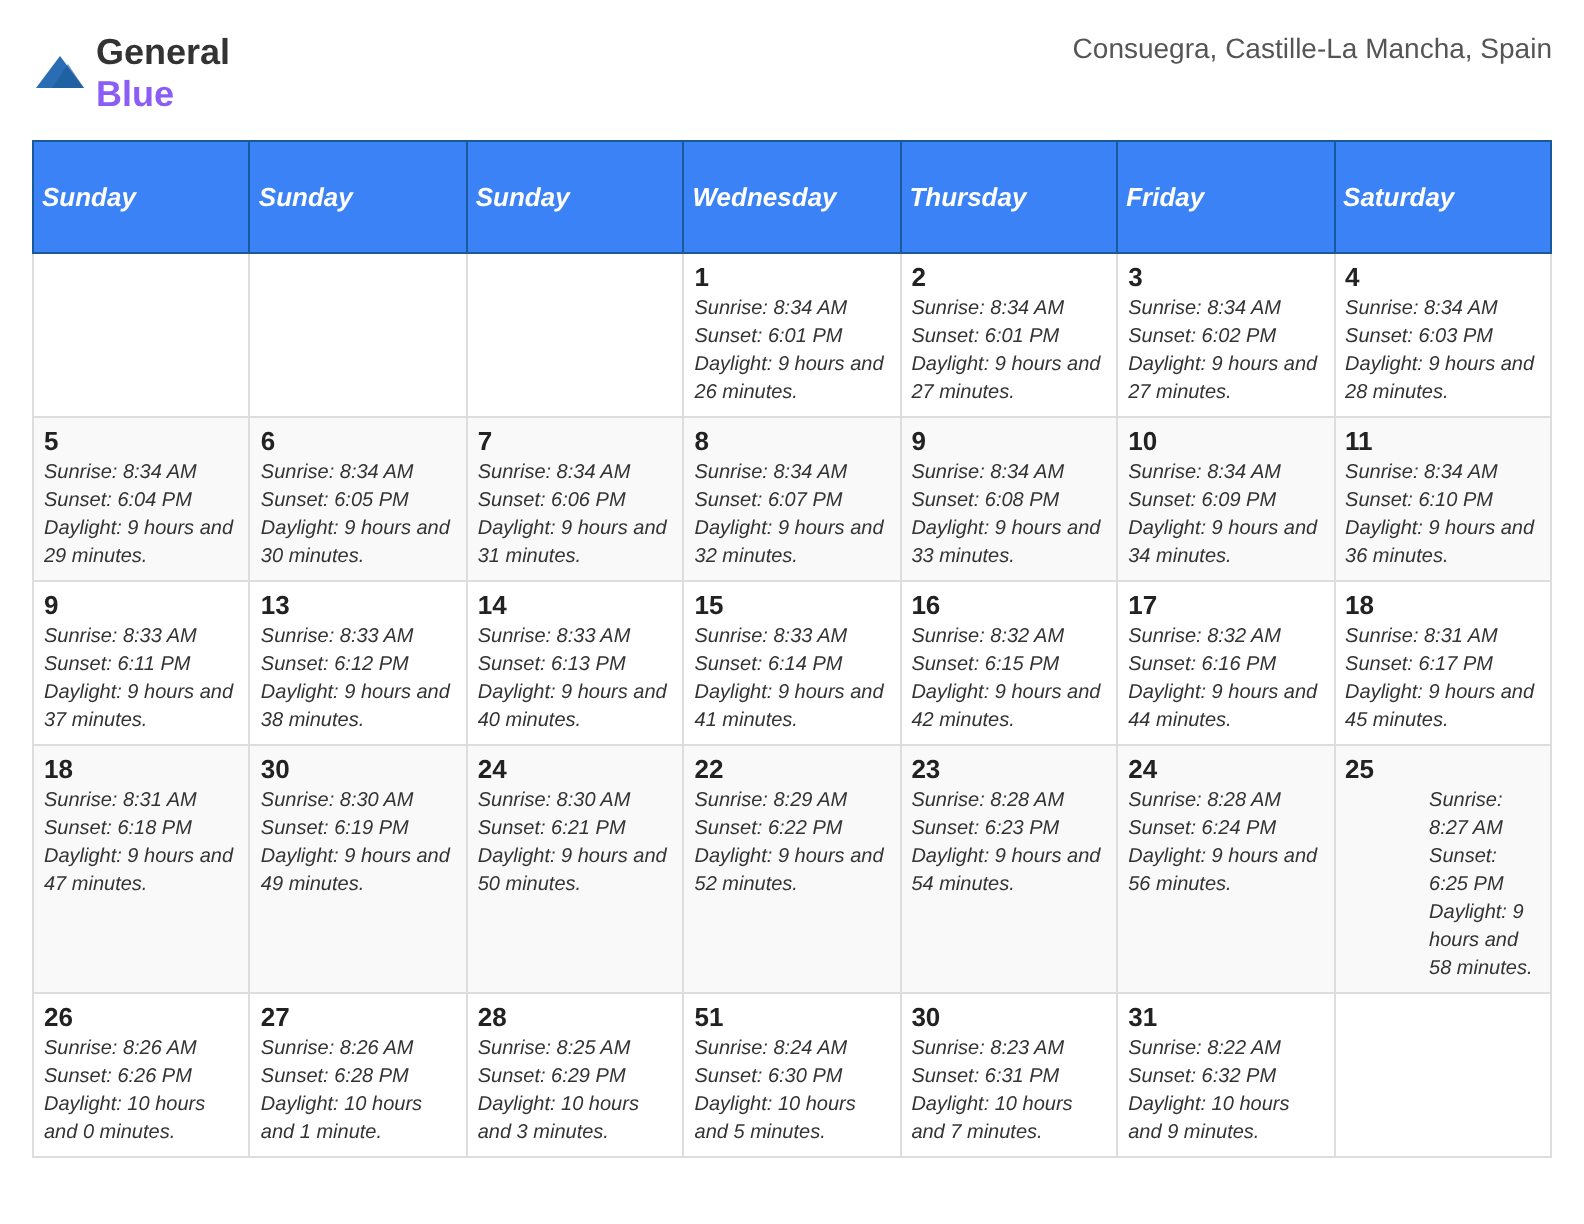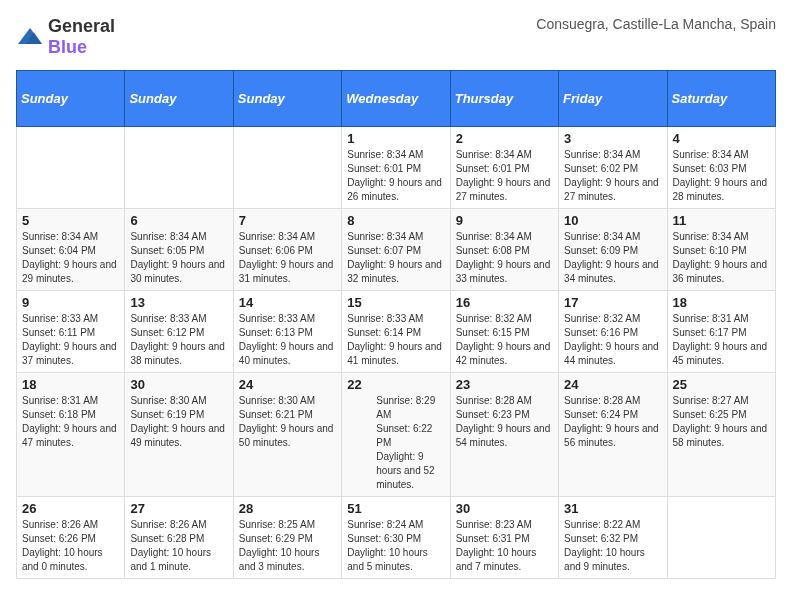--- a/index.html
+++ b/index.html
@@ -67,20 +67,21 @@
     .day-number {
       font-size: 13px;
       font-weight: bold;
       color: #222;
       margin-bottom: 2px;
     }
     .day-info {
       font-size: 10px;
       color: #333;
       line-height: 1.4;
+      font-style: italic;
     }
     .empty-cell {
       background: #fff !important;
     }
   </style>
 </head>
 <body>
 
 <div class="header">
   <div class="logo">
@@ -242,39 +243,39 @@
 Daylight: 9 hours and 49 minutes.</div>
         </td>
         <td>
           <div class="day-number">24</div>
           <div class="day-info" style="white-space: pre-line;">Sunrise: 8:30 AM
 Sunset: 6:21 PM
 Daylight: 9 hours and 50 minutes.</div>
         </td>
         <td>
           <div class="day-number">22</div>
-          <div class="day-info" style="white-space: pre-line; margin-left: 29px;">Sunrise: 8:29 AM
+          <div class="day-info" style="white-space: pre-line;">Sunrise: 8:29 AM
 Sunset: 6:22 PM
 Daylight: 9 hours and 52 minutes.</div>
         </td>
         <td>
           <div class="day-number">23</div>
           <div class="day-info" style="white-space: pre-line;">Sunrise: 8:28 AM
 Sunset: 6:23 PM
 Daylight: 9 hours and 54 minutes.</div>
         </td>
         <td>
           <div class="day-number">24</div>
           <div class="day-info" style="white-space: pre-line;">Sunrise: 8:28 AM
 Sunset: 6:24 PM
 Daylight: 9 hours and 56 minutes.</div>
         </td>
         <td>
           <div class="day-number">25</div>
-          <div class="day-info" style="white-space: pre-line;">Sunrise: 8:27 AM
+          <div class="day-info" style="white-space: pre-line; margin-left: 42px;">Sunrise: 8:27 AM
 Sunset: 6:25 PM
 Daylight: 9 hours and 58 minutes.</div>
         </td>
       </tr>
       <tr>
         <td>
           <div class="day-number">26</div>
           <div class="day-info" style="white-space: pre-line;">Sunrise: 8:26 AM
 Sunset: 6:26 PM
 Daylight: 10 hours and 0 minutes.</div>

